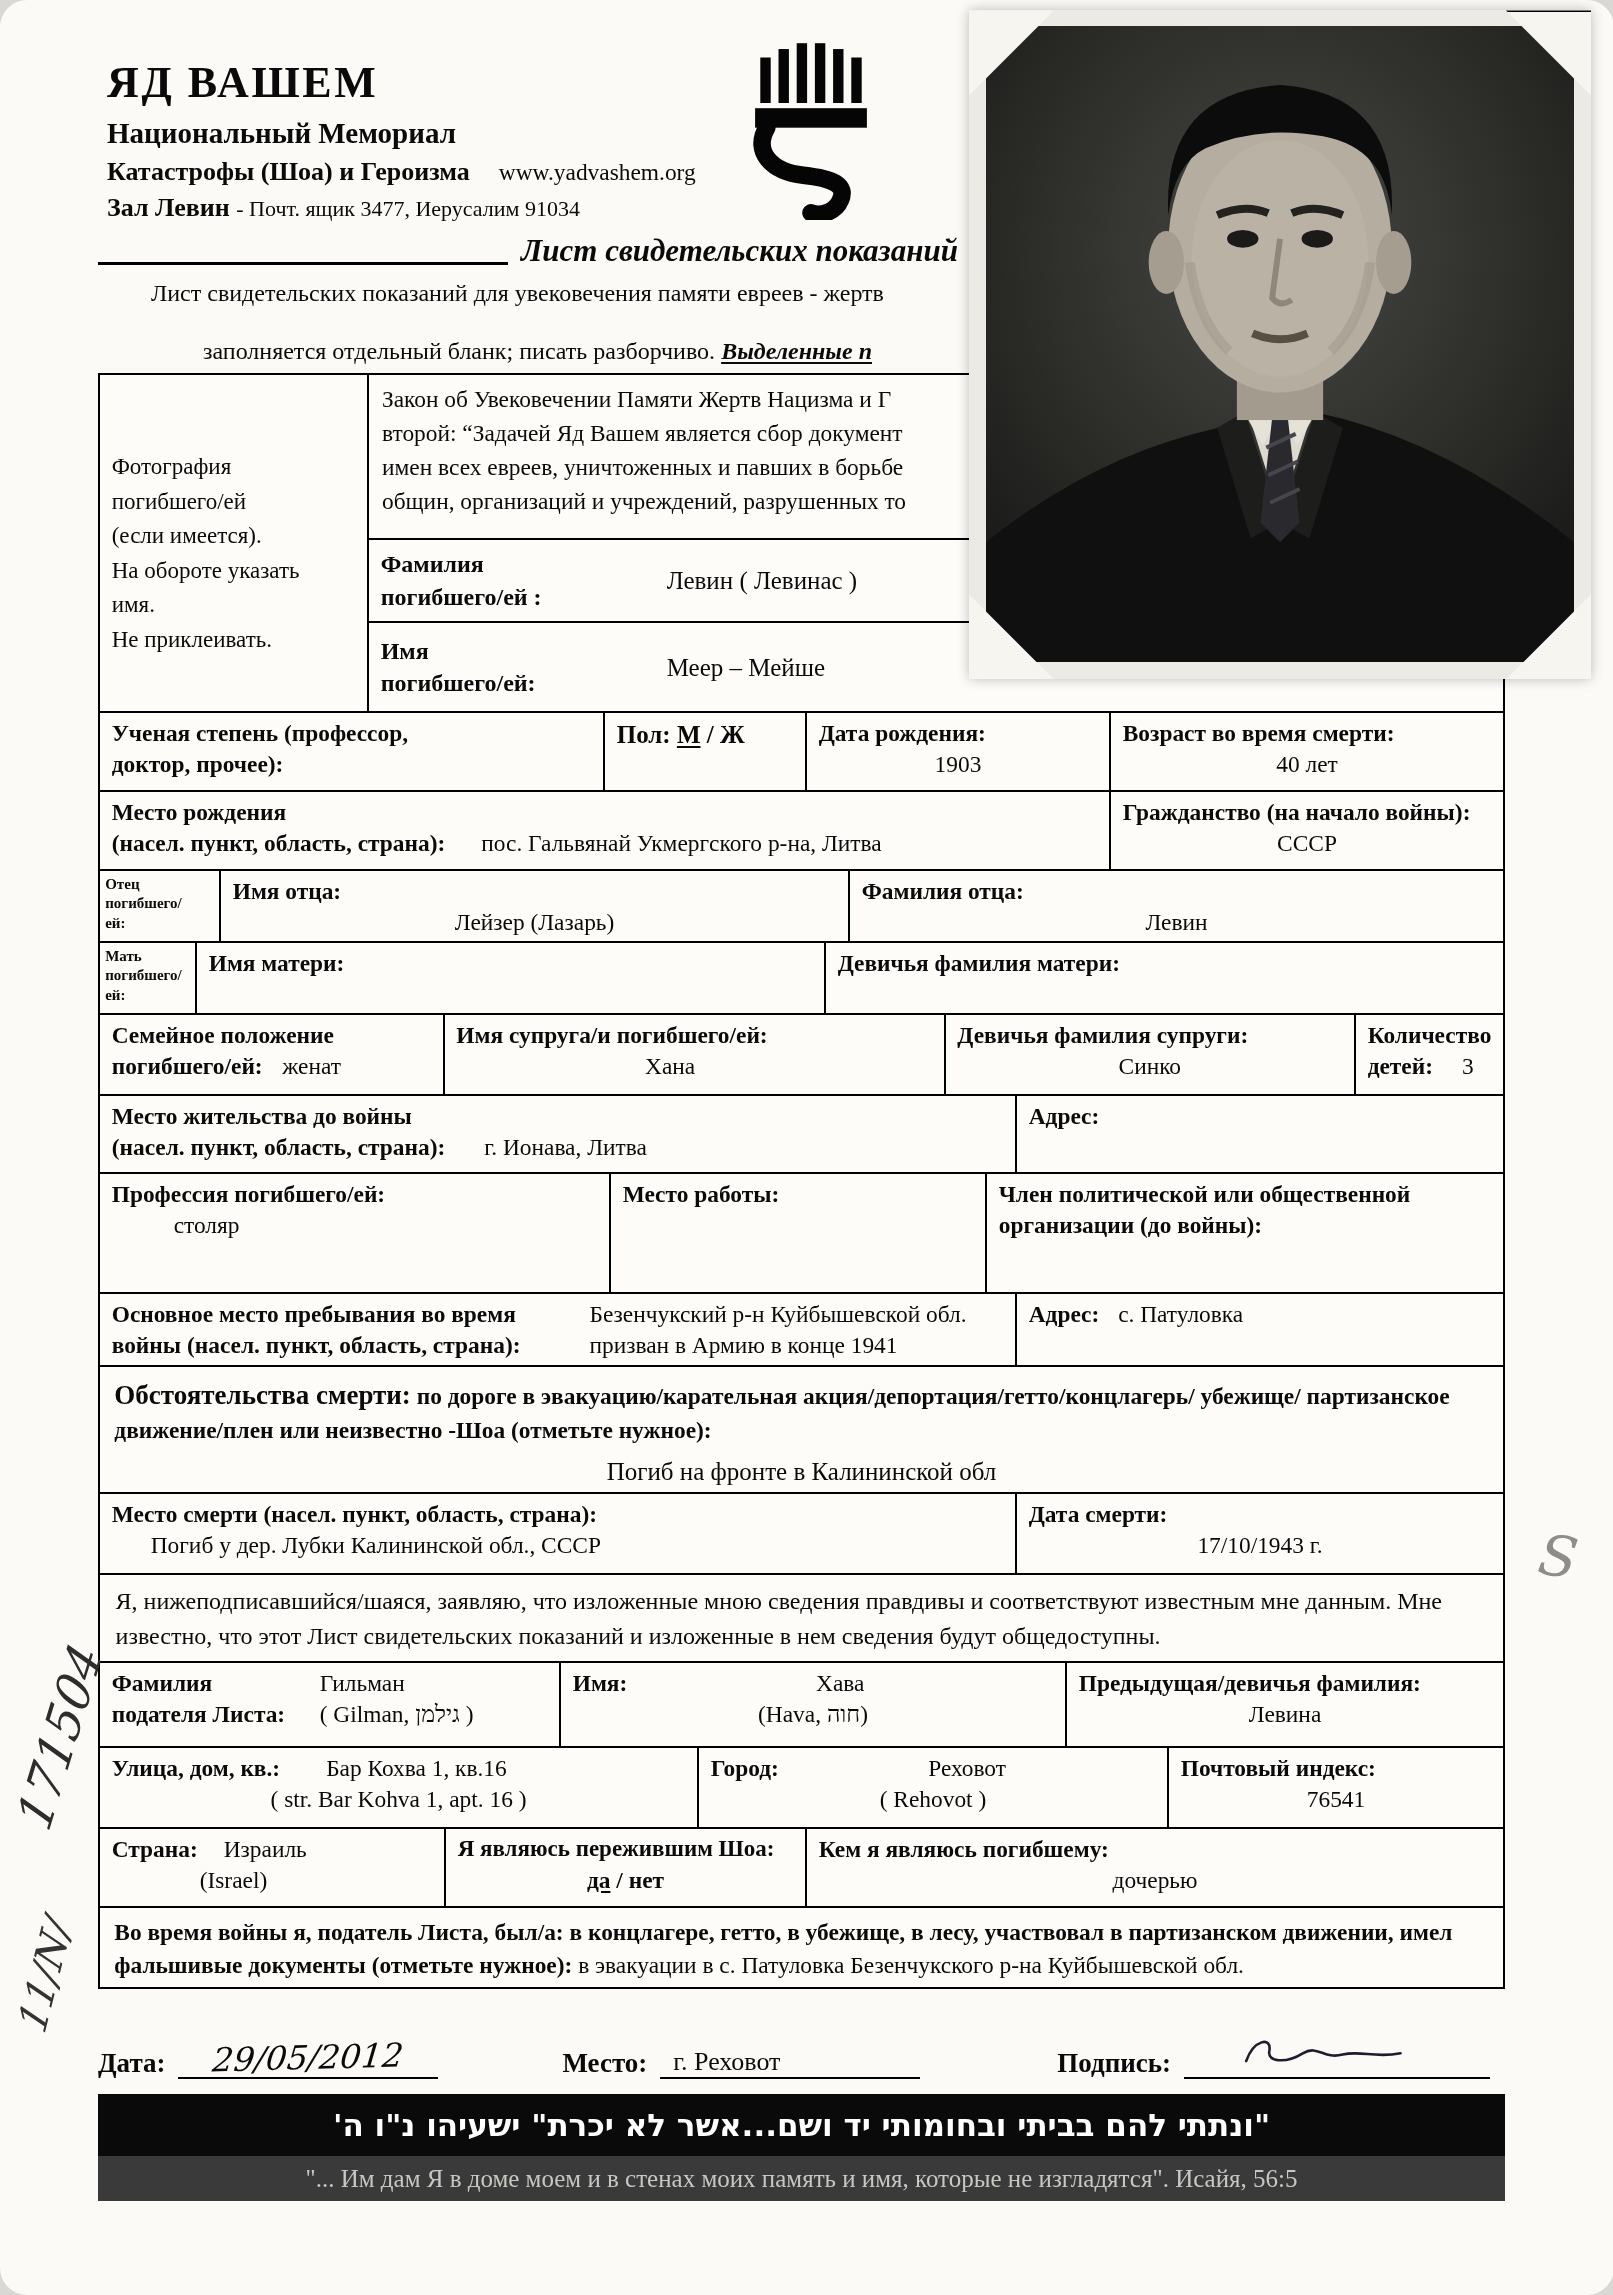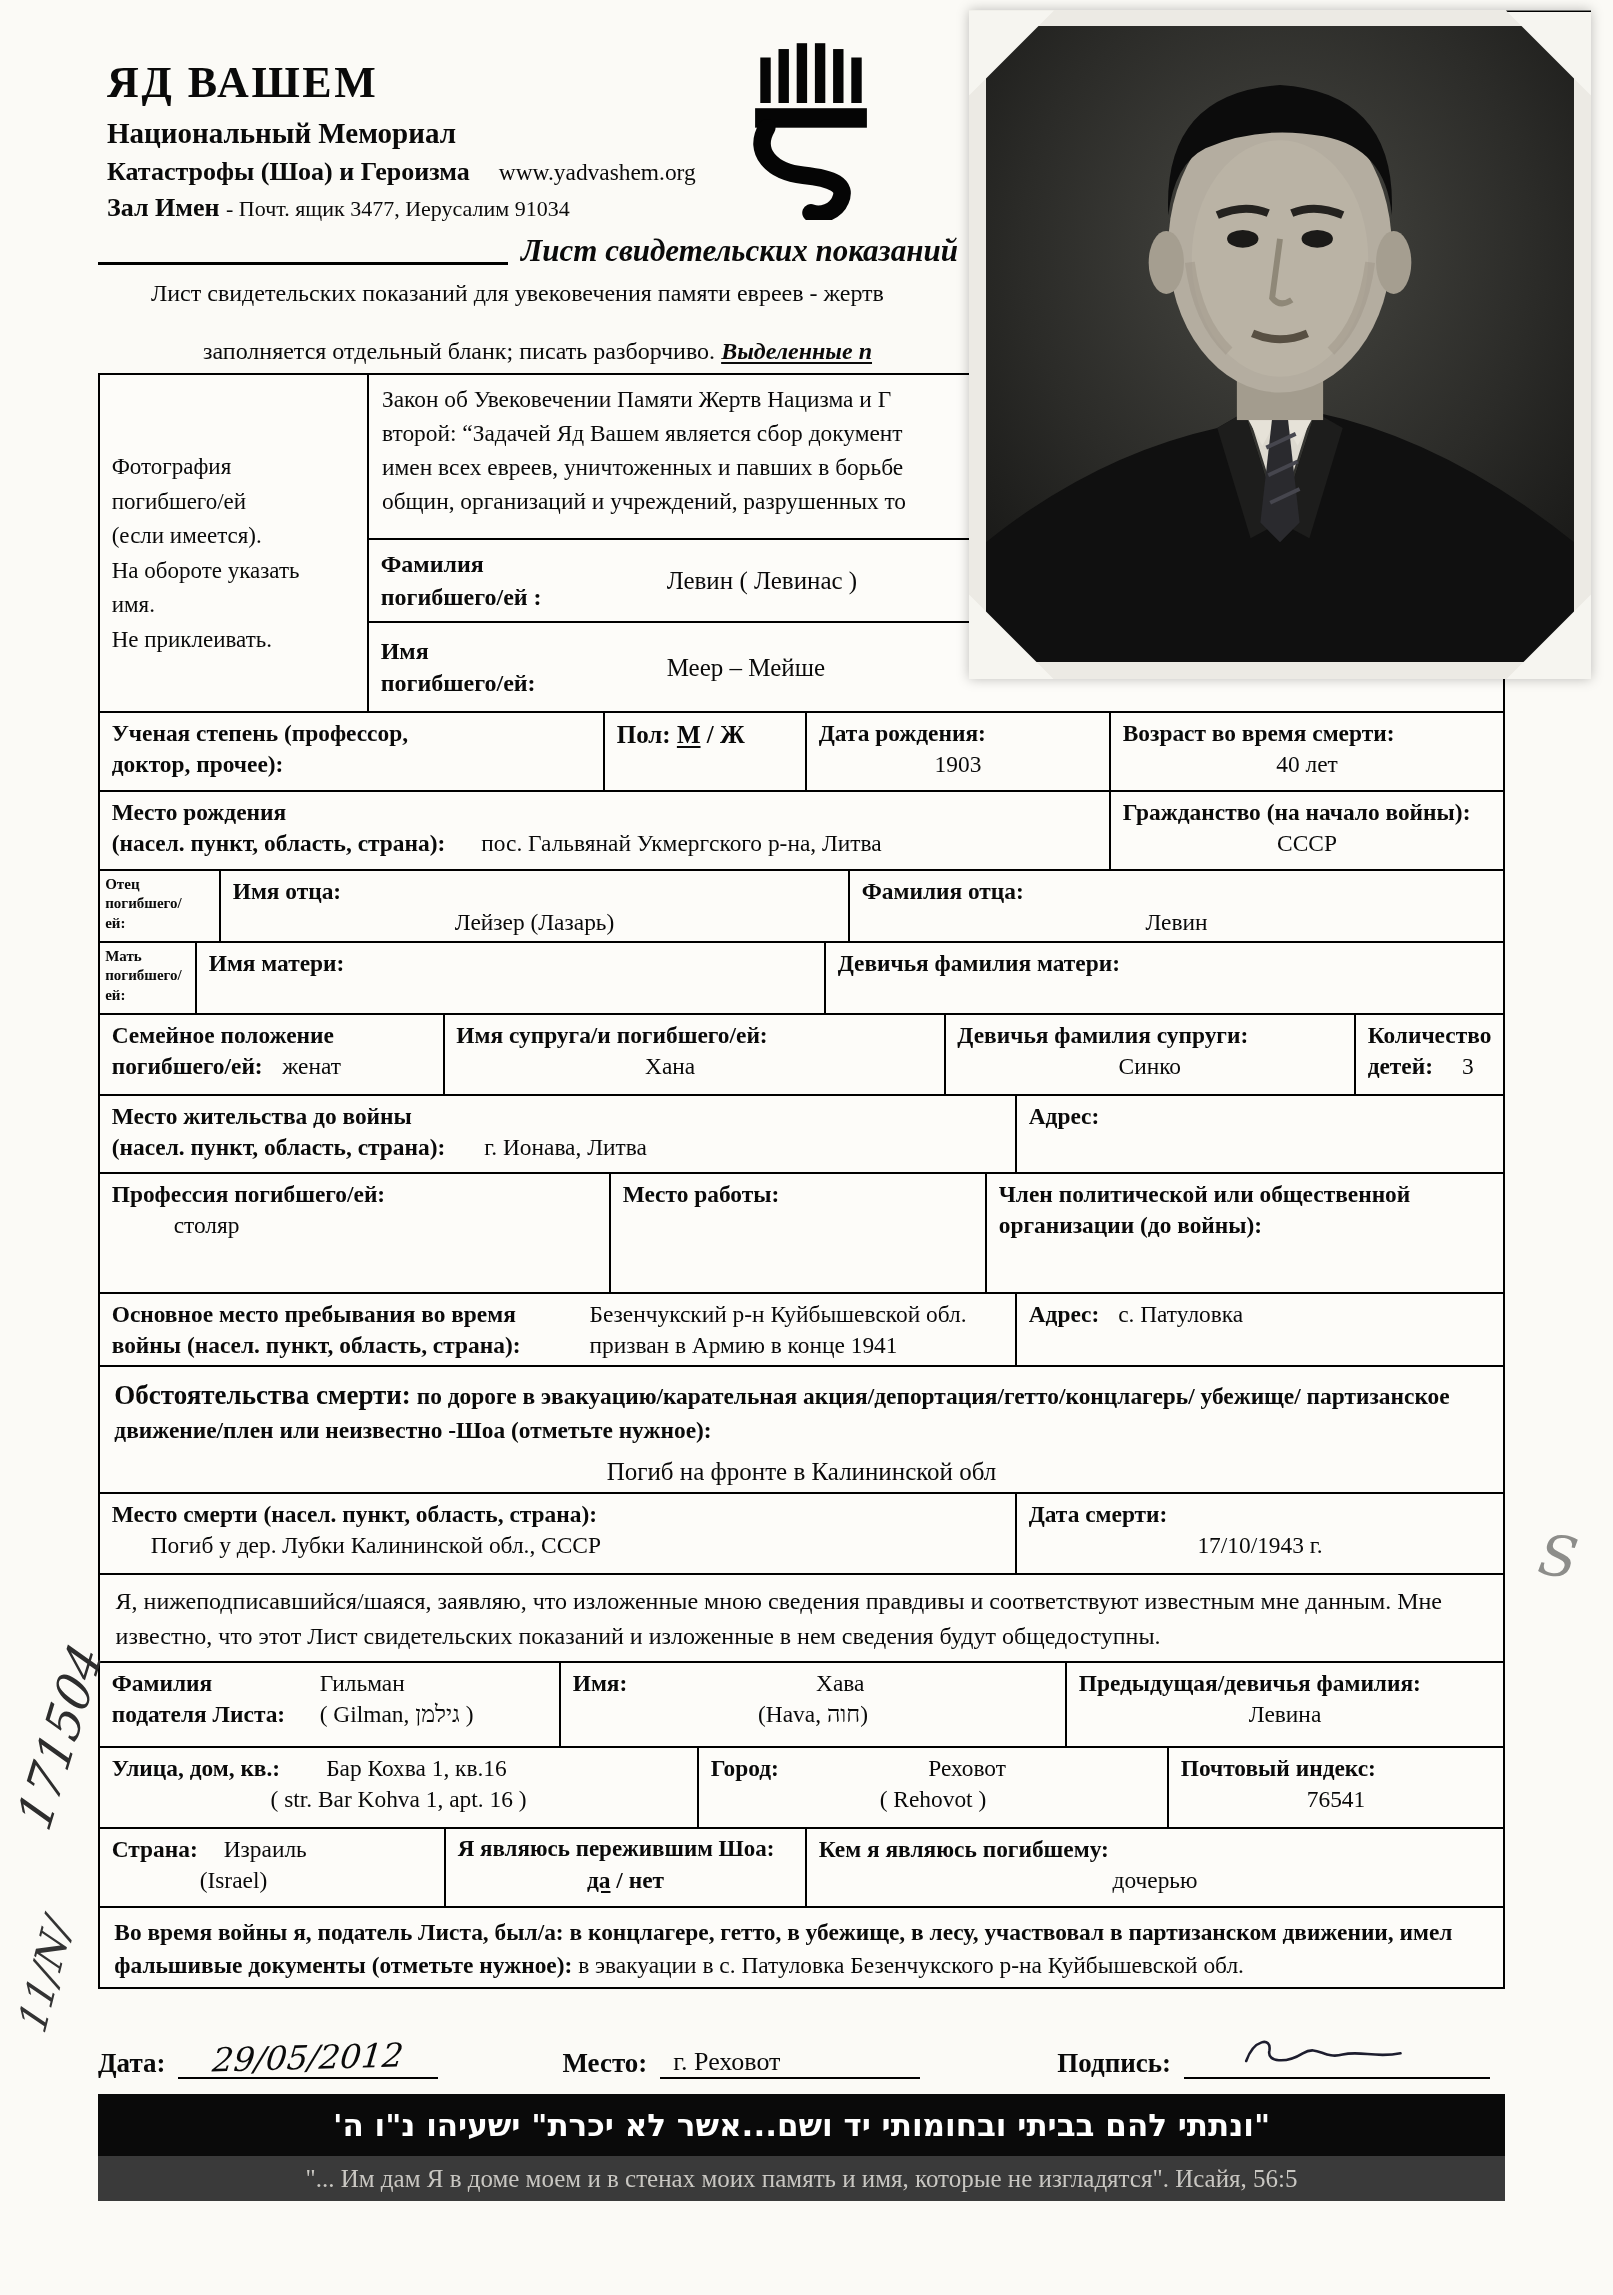--- a/index.html
+++ b/index.html
@@ -1,20 +1,21 @@
 <!DOCTYPE html>
 <html style="font-size:10.4px"><head>
 <meta charset="utf-8">
 <style>
   * { margin:0; padding:0; box-sizing:border-box; }
   html,body { background:#d9d8d4; }
   .sheet {
     position:relative; width:1614px; height:2295px; margin:0 auto;
     background:#fbfaf6; color:#0a0a0a; overflow:hidden;
     font-family:"Liberation Serif","DejaVu Serif","DejaVu Sans",serif;
+    border-radius:27px;
   }
   .b { font-weight:bold; }
   .i { font-style:italic; }
   .u { text-decoration:underline; text-underline-offset:3.3px; }
   .pre { white-space:pre-line; }
   .center { text-align:center; }
   .line { display:flex; align-items:baseline; }
 
   
   .doc-header { position:absolute; left:107px; top:57px; }
@@ -86,21 +87,21 @@
 
 <div class="sheet">
 
   <div class="doc-header">
     <div class="org-title">ЯД ВАШЕМ</div>
     <div class="org-sub">Национальный Мемориал</div>
     <div class="org-line">
       <span class="b">Катастрофы (Шоа) и Героизма</span><span class="org-site">www.yadvashem.org</span>
     </div>
     <div class="org-line">
-      <span class="b">Зал Имен</span>
+      <span class="b">Зал Левин</span>
       <span class="org-addr">- Почт. ящик 3477, Иерусалим 91034</span>
     </div>
   </div>
 
   <div class="logo">
     <svg width="128" height="182" viewBox="0 0 196 280" xmlns="http://www.w3.org/2000/svg">
       <g fill="#050505">
         <rect x="20" y="30" width="16" height="70"></rect>
         <rect x="48" y="17" width="16" height="83"></rect>
         <rect x="76" y="8" width="16" height="92"></rect>

